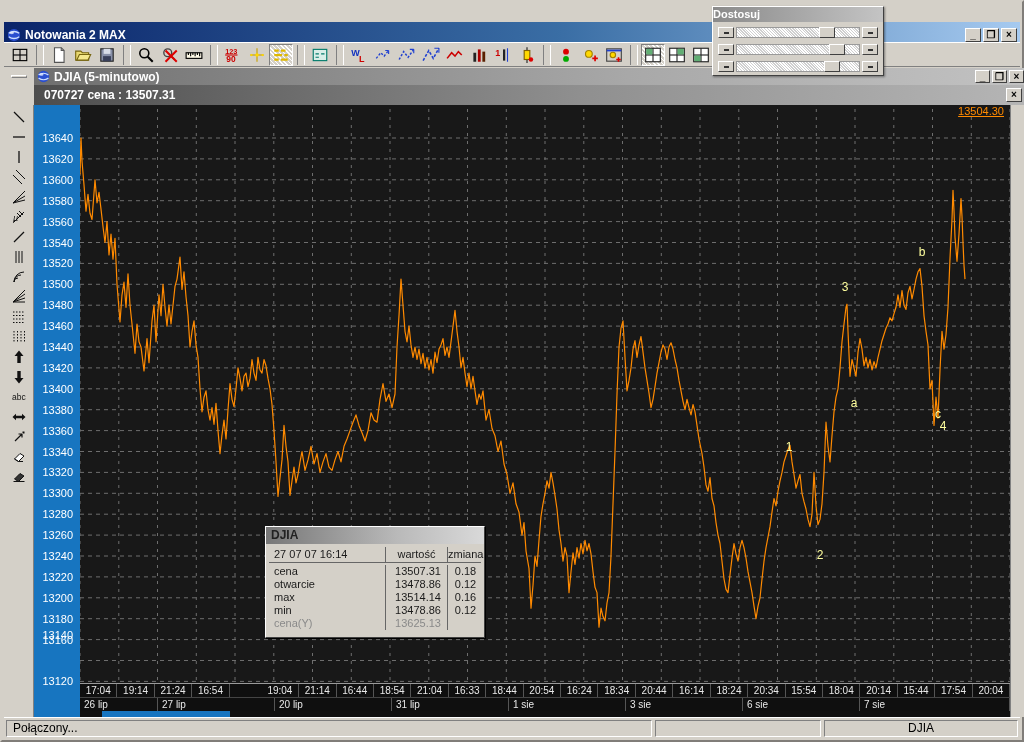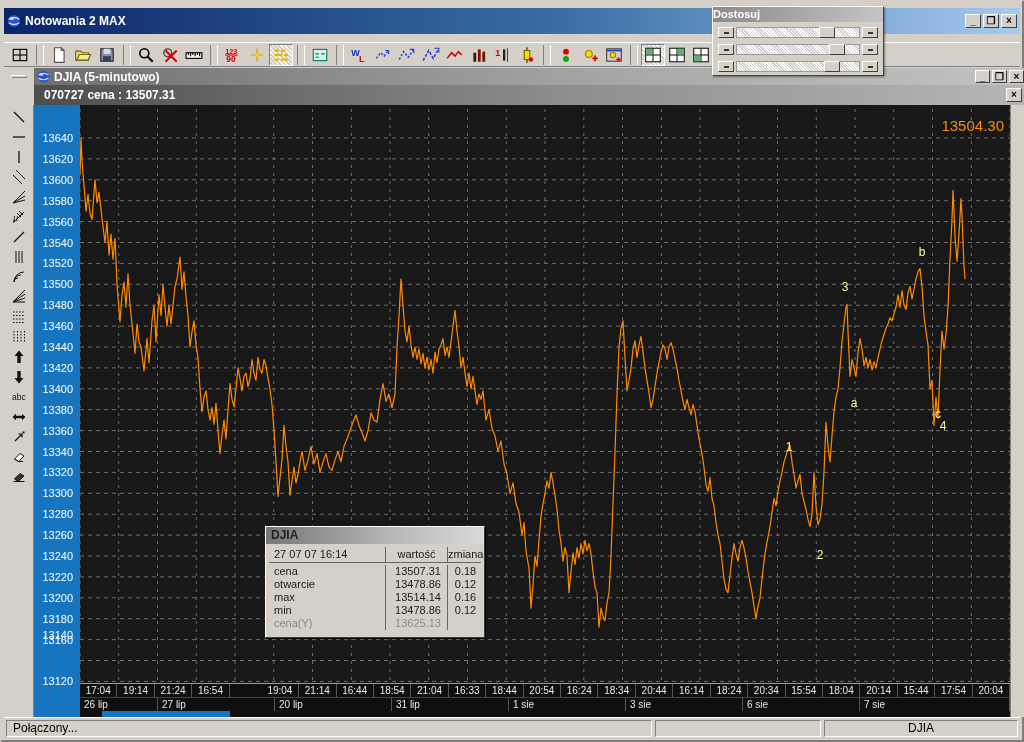--- a/index.html
+++ b/index.html
@@ -6,21 +6,21 @@
   html,body { width:1024px; height:742px; overflow:hidden; }
   body { font-family:"Liberation Sans", sans-serif; background:#d4d0c8; position:relative; font-size:12px; }
 
   .raised { border-top:1px solid #fff; border-left:1px solid #fff;
             border-right:1px solid #404040; border-bottom:1px solid #404040; background:#d4d0c8; }
   .sunken { border:1px solid; border-color:#808080 #fff #fff #808080; }
 
   
   #main-window { position:absolute; inset:0; background:#d4d0c8;
                  border:2px outset #d4d0c8; }
-  #titlebar { position:absolute; left:2px; top:6px; right:2px; height:26px;
+  #titlebar { position:absolute; left:2px; top:20px; right:2px; height:26px;
               background:linear-gradient(90deg,#0a246a,#3a6ea5 55%,#a6caf0);
               display:flex; align-items:center; padding:0 3px; color:#fff; font-weight:bold; }
   #titlebar .app-icon { width:14px; height:14px; margin-right:4px; }
   .winbtns { margin-left:auto; display:flex; gap:2px; }
   .winbtn { width:16px; height:14px; font-size:10px; line-height:12px; text-align:center;
             color:#000; font-weight:bold; cursor:default; }
 
   #menubar { position:absolute; left:2px; top:21px; right:2px; height:18px;
              display:flex; align-items:center; background:#d4d0c8; }
   .menu-item { padding:2px 8px; color:#000; font-size:12px; }
@@ -55,21 +55,21 @@
   #draw-toolbar { width:30px; background:#d4d0c8; border-right:1px solid #808080;
                   display:flex; flex-direction:column; align-items:center; padding-top:2px; }
   .dt-btn { width:24px; height:20px; display:flex; align-items:center; justify-content:center; color:#111; }
 
   #axis-col { width:46px; background:#1775c0; position:relative; }
   .y-label { position:absolute; right:7px; color:#fff; font-size:11px; }
 
   #plot-col { width:930px; position:relative; background:#181818; }
   #plot-svg { display:block; }
 
-  #last-price { position:absolute; right:6px; top:12px; color:#ff8a00; font-size:15px; }
+  #last-price { position:absolute; right:6px; top:0; color:#ff8a00; font-size:11px;text-decoration:underline; }
 
   #x-time-row { position:absolute; left:0; top:578px; height:14px; width:930px; display:flex;
                 background:#0f0f0f; border-top:1px solid #9a9a9a; }
   .t-cell { height:100%; border-right:1px solid #555; color:#e8e8e8; font-size:10px;
             display:flex; align-items:center; justify-content:center; overflow:hidden; }
   #x-date-row { position:absolute; left:0; top:592px; height:14px; width:930px; display:flex;
                 background:#0f0f0f; border-top:1px solid #444; }
   .d-cell { height:100%; border-right:1px solid #555; color:#e8e8e8; font-size:10px;
             display:flex; align-items:center; padding-left:4px; overflow:hidden; }
   #h-scrollbar { position:absolute; left:0; top:606px; width:930px; height:6px; background:#101010; }

